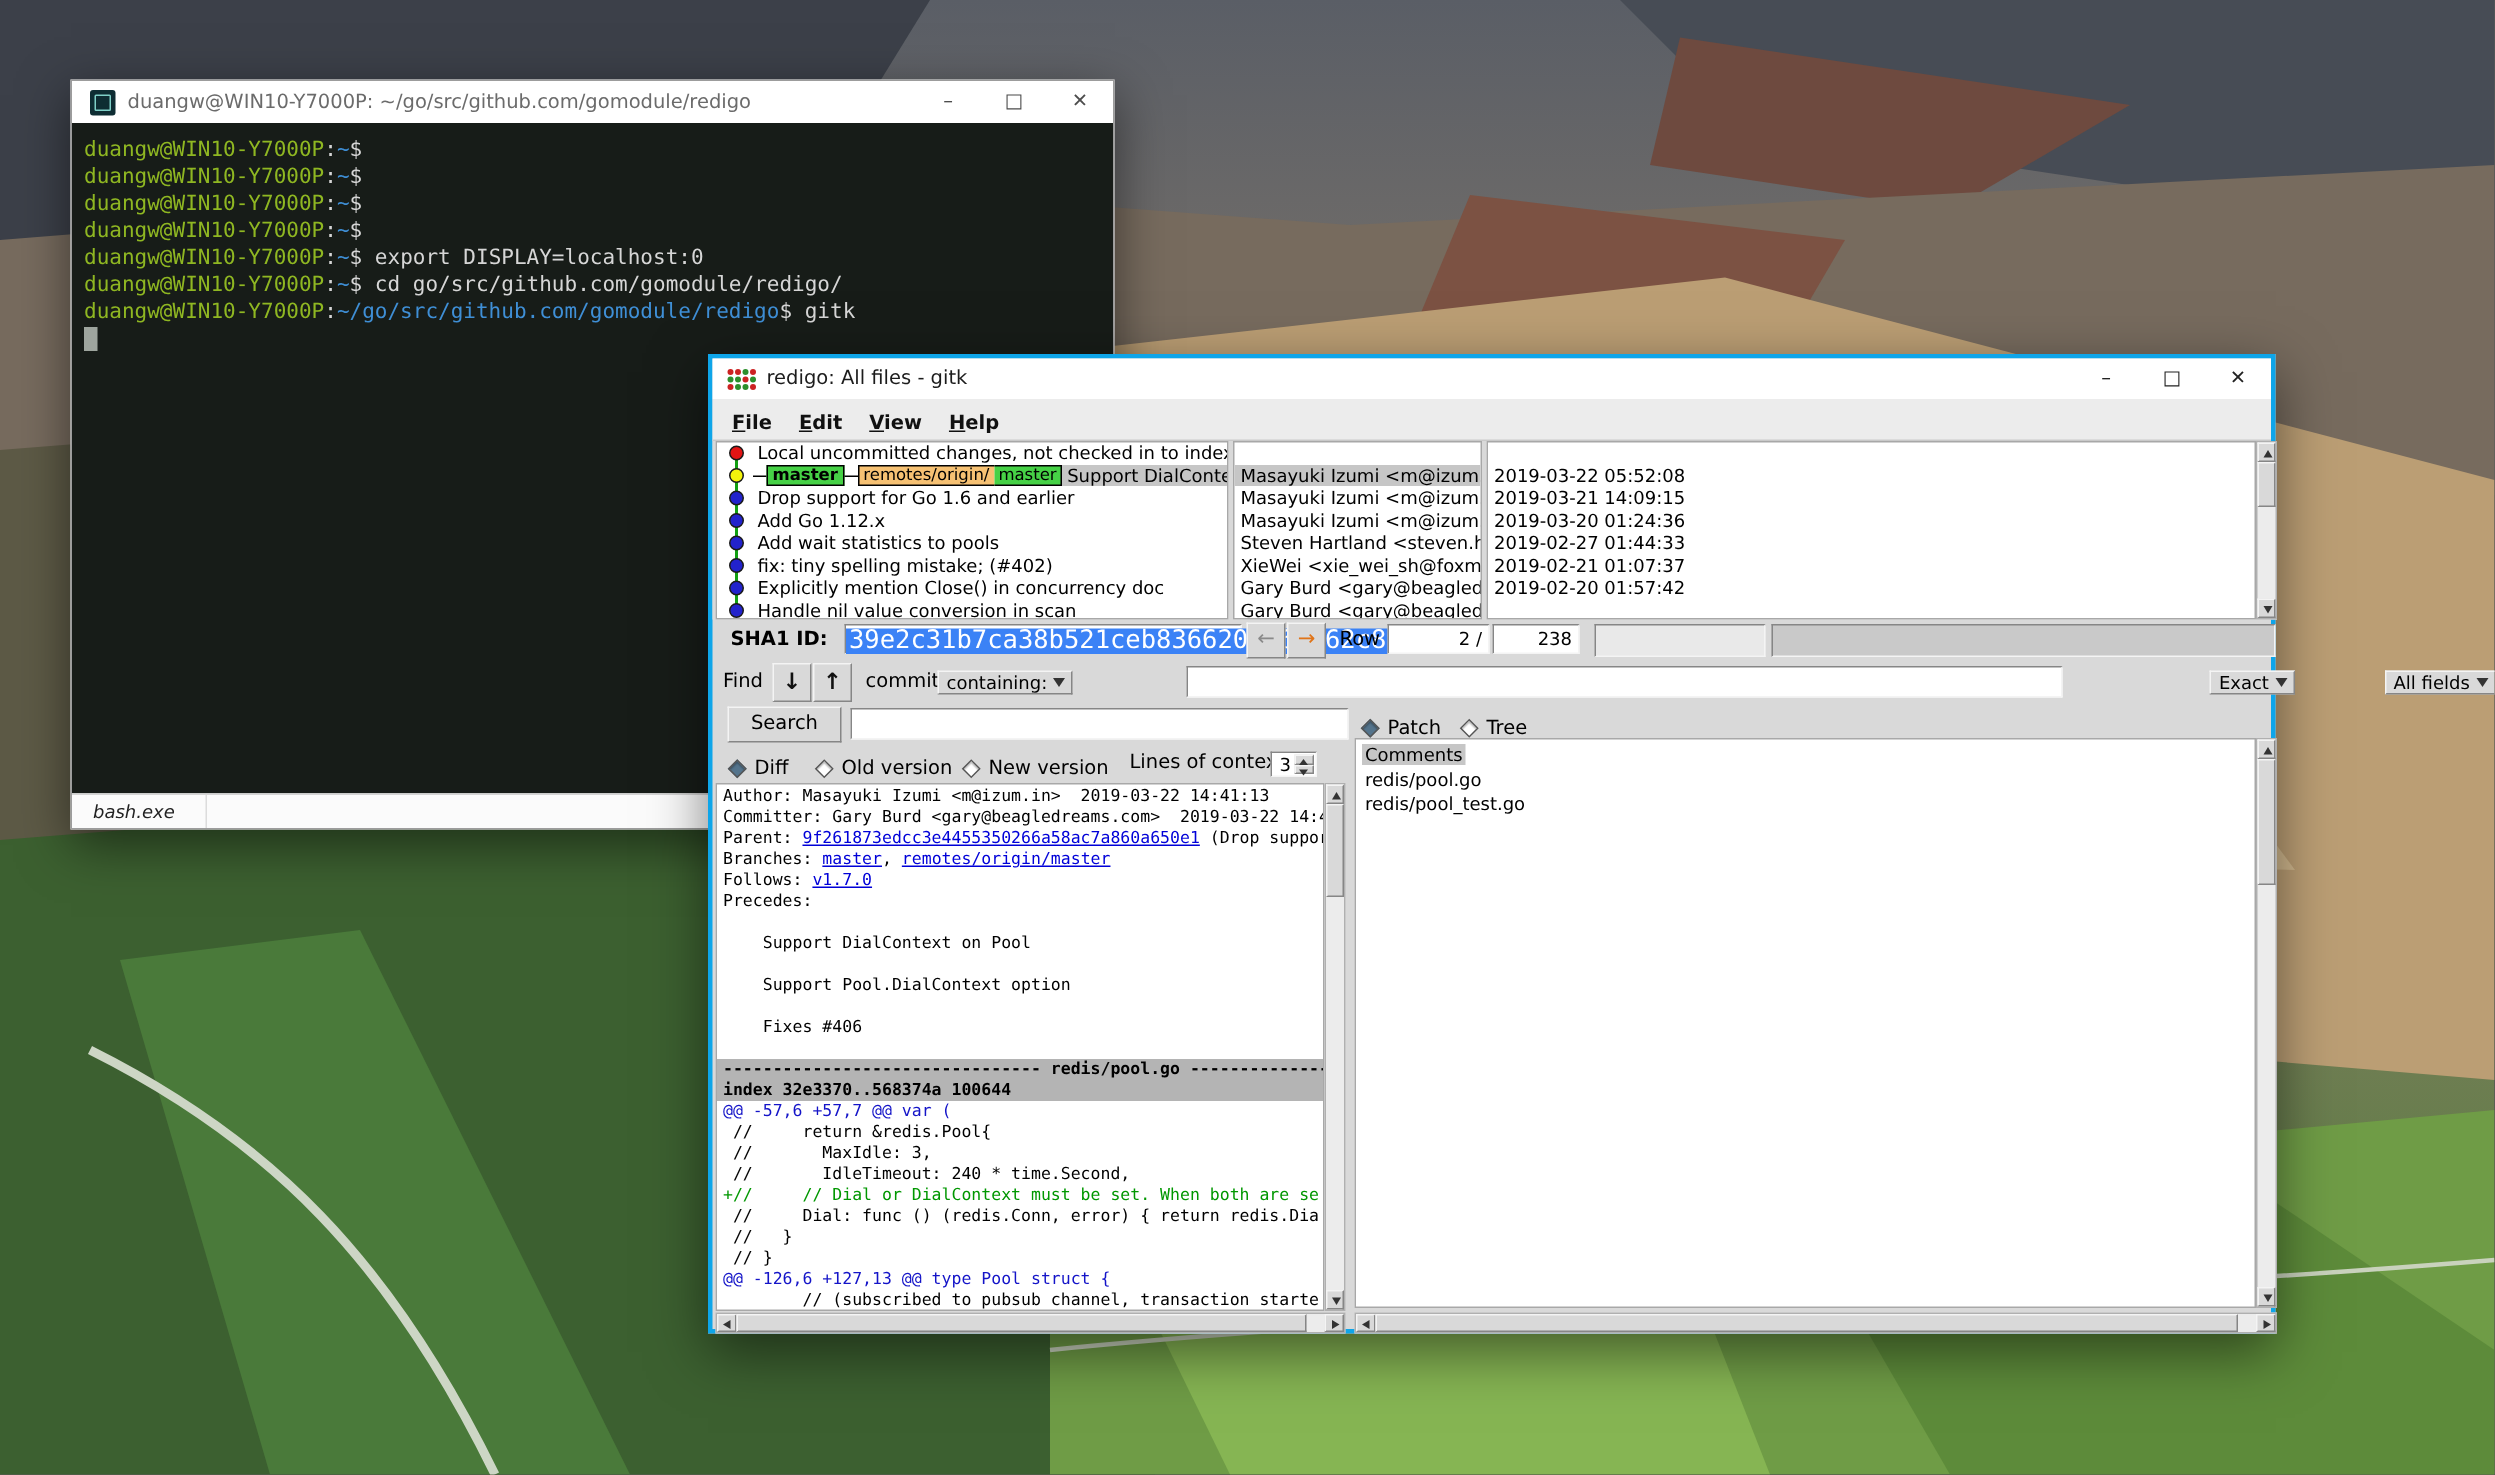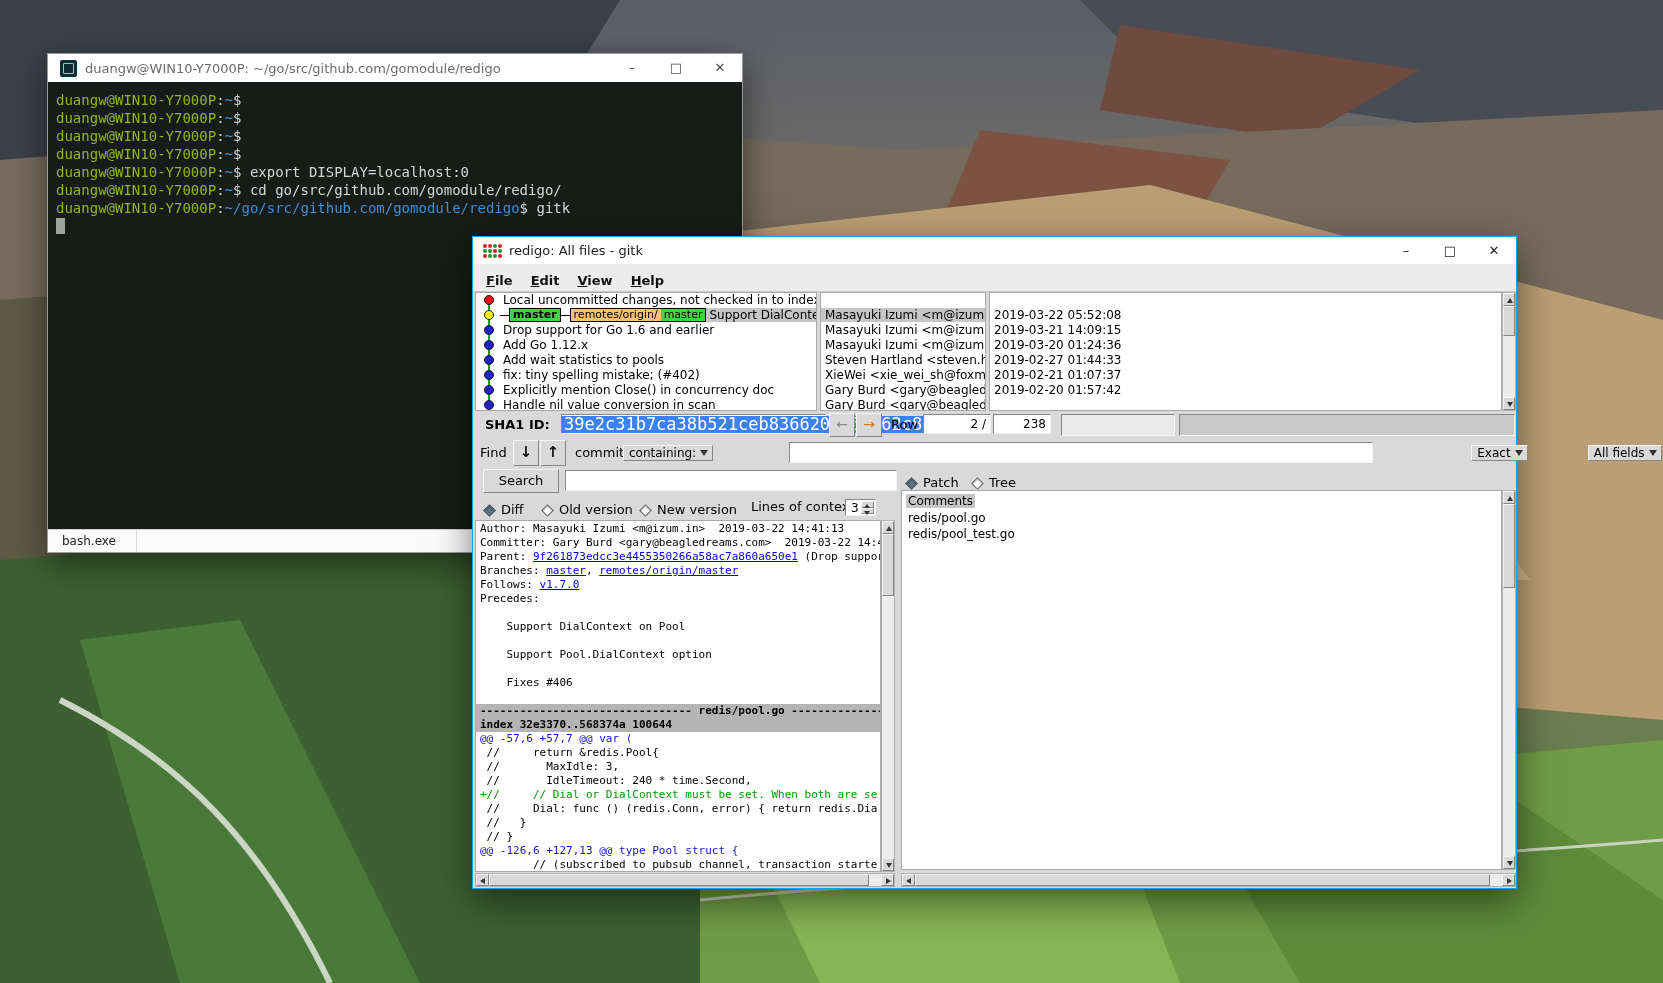--- a/index.html
+++ b/index.html
@@ -20,24 +20,24 @@
   .win-btns{margin-left:auto;display:flex;height:100%;}
   .wbtn{width:44px;text-align:center;line-height:28px;font-size:13px;color:#4d4d4d;cursor:default;}
   .term-body{position:absolute;left:0;top:28px;right:0;height:447px;background:#171c18;padding:0;overflow:hidden;}
   #term-lines{padding:9px 0 0 8px;font-family:"DejaVu Sans Mono","Liberation Mono",monospace;font-size:14px;line-height:18px;white-space:pre;}
   .tline{height:18px;}
   .tc-user{color:#8fb722;}
   .tc-path{color:#3f8fd6;}
   .tc-plain{color:#d6d6d6;}
   .tcursor{width:9px;height:16px;background:#9ea59e;margin-top:1px;}
   .term-tabbar{position:absolute;left:0;bottom:0;right:0;height:22px;background:#fbfbfb;border-top:1px solid #d4d4d4;display:flex;align-items:center;}
-  .term-tab{font-size:12px;color:#222;padding:0 20px 0 14px;border-right:1px solid #dcdcdc;line-height:22px;}
-
-  
-  .gitk-window{position:absolute;left:472px;top:236px;width:1045px;height:653px;background:#d9d9d9;border:1px solid #0ea5e9;box-shadow:0 12px 36px rgba(0,0,0,.5);box-sizing:border-box;}
+  .term-tab{font-size:12px;color:#222;padding:0 20px 0 14px;border-right:1px solid #dcdcdc;line-height:22px;font-style:italic;}
+
+  
+  .gitk-window{position:absolute;left:472px;top:236px;width:1045px;height:653px;background:#d9d9d9;border:3px solid #0ea5e9;box-shadow:0 12px 36px rgba(0,0,0,.5);box-sizing:border-box;}
   .gitk-titlebar{position:absolute;left:0;top:0;right:0;height:27px;background:#fff;display:flex;align-items:center;}
   .gitk-icon{width:18px;height:14px;margin:0 8px 0 10px;flex:none;display:grid;grid-template-columns:repeat(4,4px);grid-auto-rows:4px;gap:1px;}
   .gitk-icon i{display:block;border-radius:50%;}
   .gitk-icon .r{background:#cc2222;}
   .gitk-icon .g{background:#2c8f2c;}
   .gitk-title{font-size:13px;color:#1c1c1c;}
   .gitk-titlebar .wbtn{color:#222;}
   .gitk-menubar{position:absolute;left:0;top:27px;right:0;height:28px;background:#ececec;border-bottom:1px solid #c9c9c9;display:flex;align-items:flex-end;padding-left:4px;box-sizing:border-box;}
   .menu-item{display:inline-block;font-size:13px;font-weight:bold;color:#111;padding:3px 9px;}
   .menu-item::first-letter{text-decoration:underline;}

